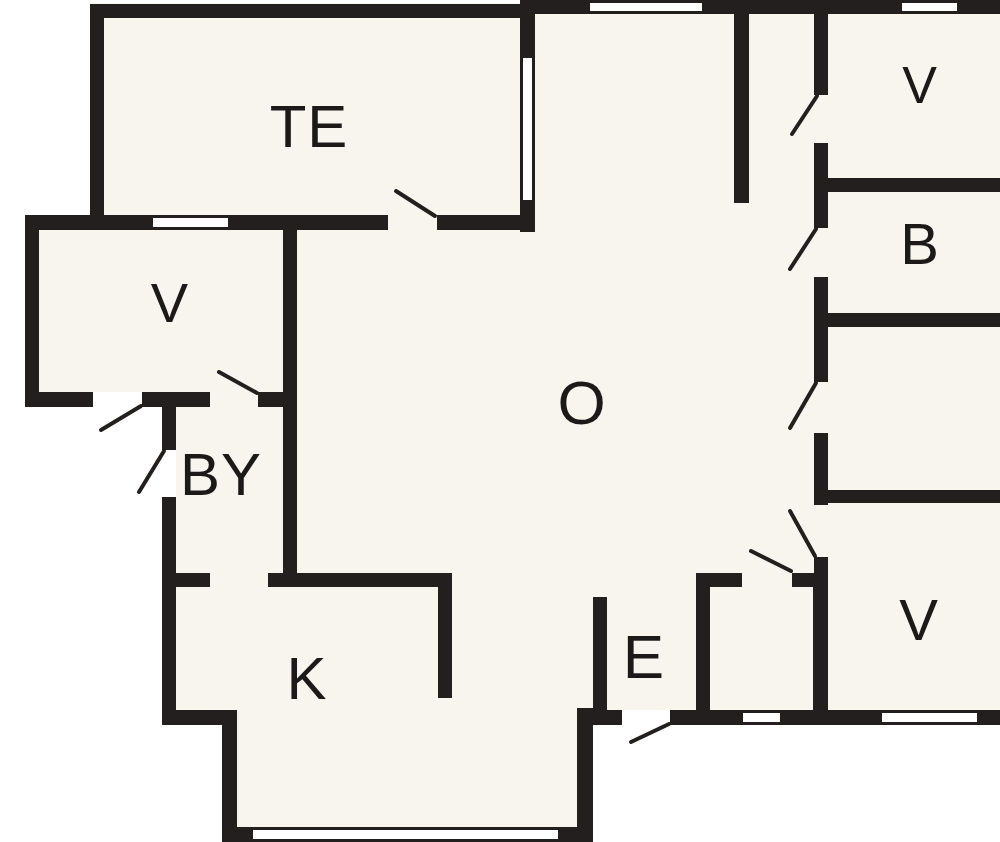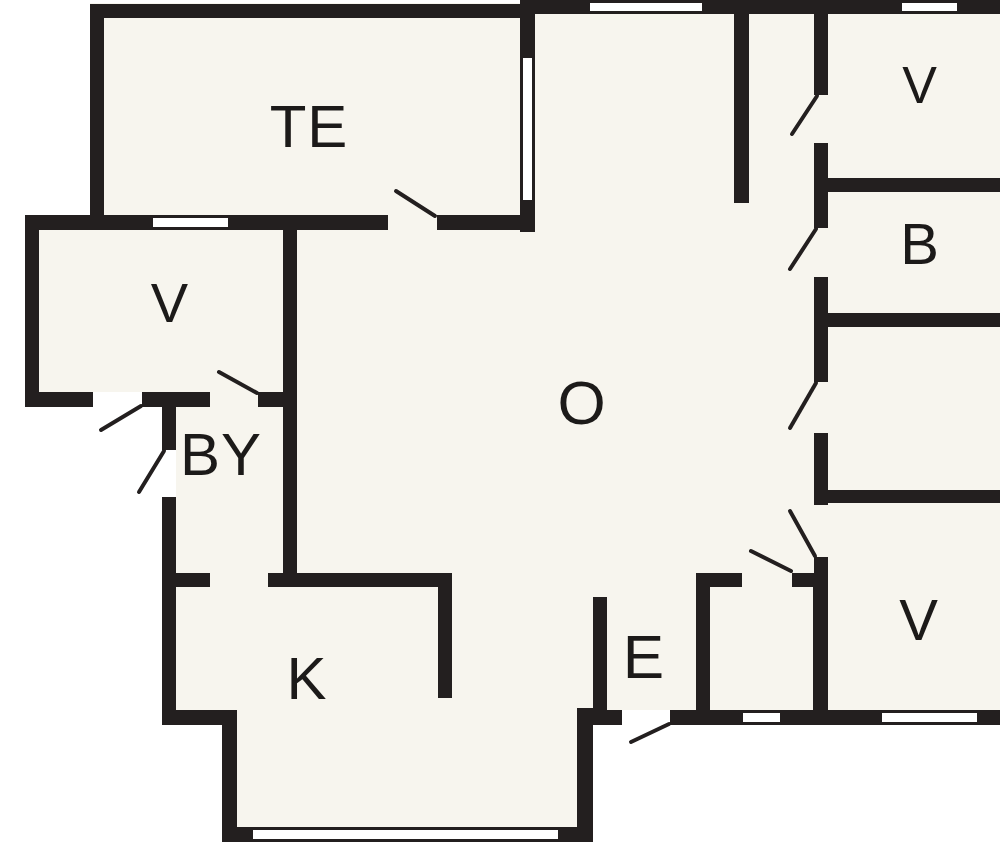--- a/index.html
+++ b/index.html
@@ -168,21 +168,21 @@
       <line x1="790" y1="556" x2="765" y2="511"></line>
       <line x1="766" y1="571" x2="726" y2="551"></line>
       <line x1="644" y1="724" x2="606" y2="742"></line>
     </g>
   </svg>
 
   <div class="room-label" style="left:284px; top:127px; font-size:60px;">TE</div>
 
   <div class="room-label" style="left:145px; top:303px; font-size:56px;">V</div>
 
-  <div class="room-label" style="left:196px; top:455px; font-size:60px;">BY</div>
+  <div class="room-label" style="left:196px; top:475px; font-size:60px;">BY</div>
 
   <div class="room-label" style="left:282px; top:679px; font-size:60px;">K</div>
 
   <div class="room-label" style="left:557px; top:403px; font-size:62px;">O</div>
 
   <div class="room-label" style="left:619px; top:657px; font-size:62px;">E</div>
 
 
   <div class="room-label" style="left:894px; top:620px; font-size:58px;">V</div>
 

